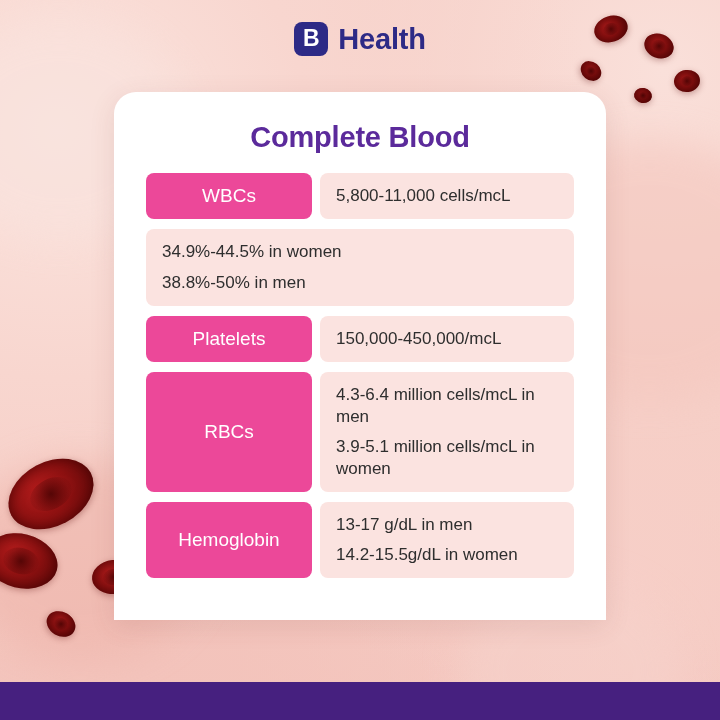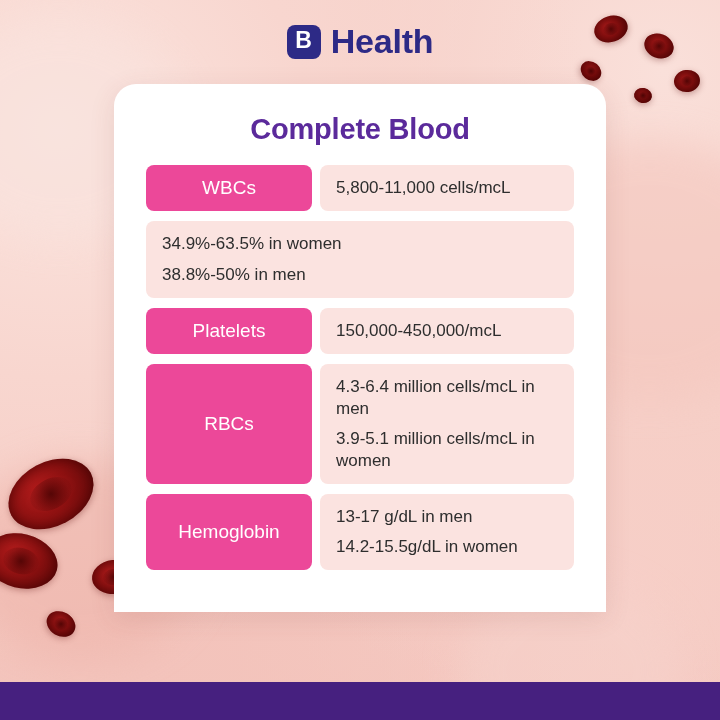--- a/index.html
+++ b/index.html
@@ -91,31 +91,31 @@
     font-size: 23px;
     font-weight: bold;
     display: flex;
     align-items: center;
     justify-content: center;
     line-height: 1;
     padding-bottom: 2px;
     box-sizing: border-box;
   }
   .logo-text {
-    font-size: 34px;
+    font-size: 29px;
     font-weight: bold;
     color: #2d2a86;
     letter-spacing: -0.2px;
   }
 
   
   .card {
     position: absolute;
     left: 114px;
-    top: 84px;
+    top: 92px;
     width: 492px;
     height: 528px;
     background: #ffffff;
     border-radius: 22px 22px 0 0;
     box-shadow: 0 6px 26px rgba(120, 60, 60, .12);
     box-sizing: border-box;
     padding: 28px 32px 0 32px;
   }
 
   .card-title {
@@ -227,21 +227,21 @@
 
       <div class="row">
         <div class="row-label">WBCs</div>
         <div class="row-values">
           <div class="row-value">5,800-11,000 cells/mcL</div>
         </div>
       </div>
 
       <div class="row">
         <div class="row-values">
-          <div class="row-value">34.9%-63.5% in women</div>
+          <div class="row-value">34.9%-44.5% in women</div>
           <div class="row-value">38.8%-50% in men</div>
         </div>
       </div>
 
       <div class="row">
         <div class="row-label">Platelets</div>
         <div class="row-values">
           <div class="row-value">150,000-450,000/mcL</div>
         </div>
       </div>

